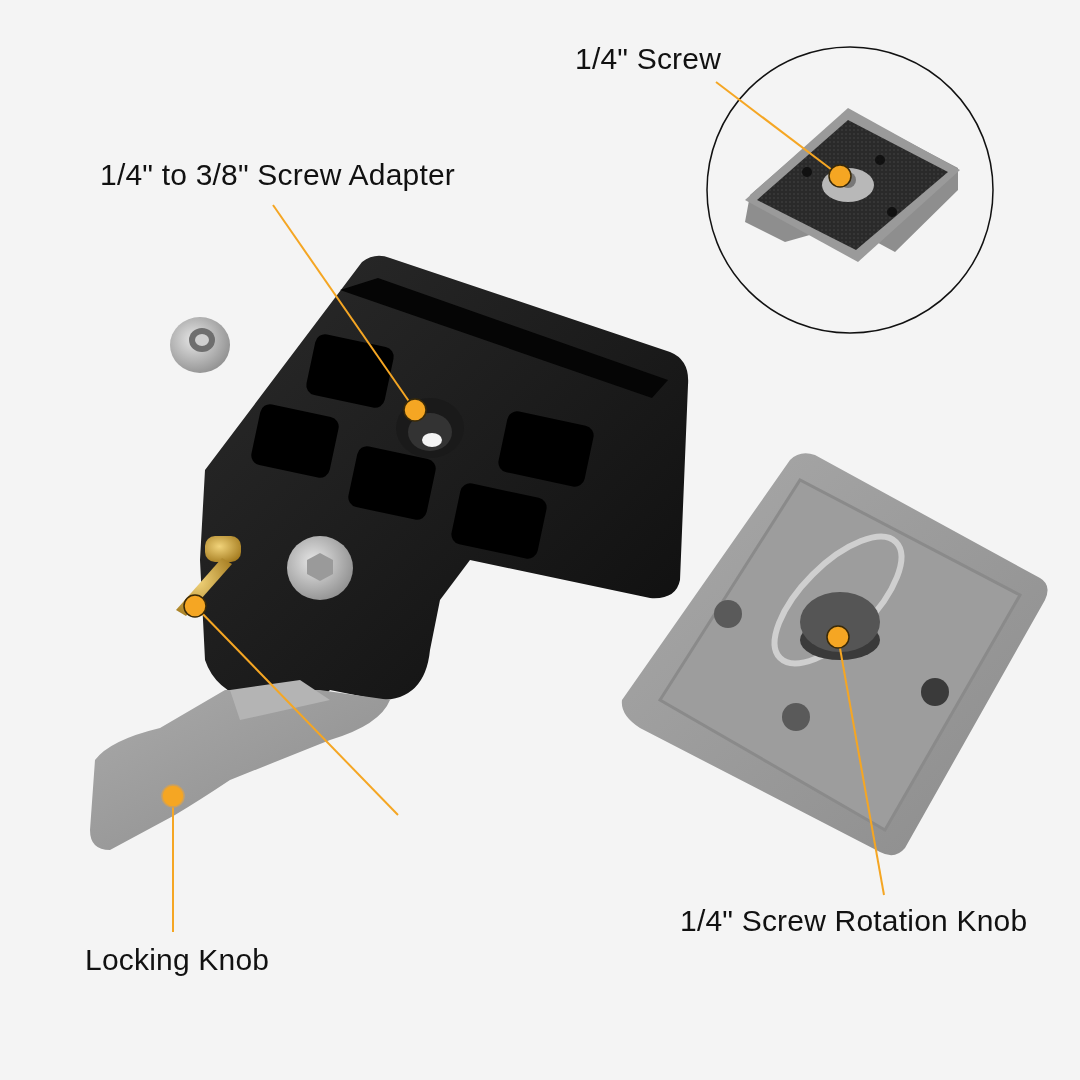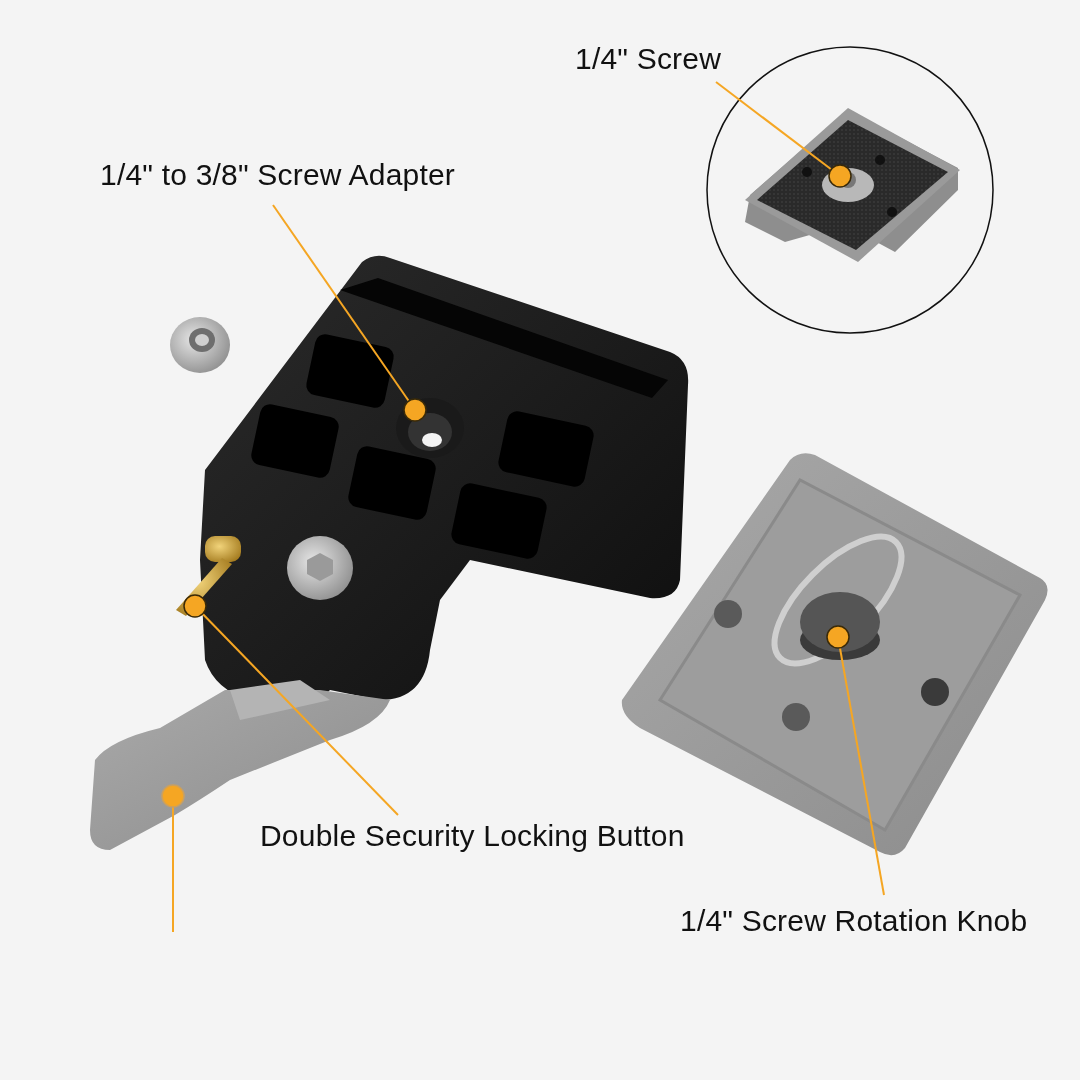--- a/index.html
+++ b/index.html
@@ -121,15 +121,15 @@
         <circle cx="173" cy="796" r="11" fill="#f5a623" stroke="#caa060" stroke-width="1.5"></circle>
       </g>
       <g>
         <circle cx="838" cy="637" r="11" fill="#f5a623" stroke="#3a2a08" stroke-width="1.5"></circle>
       </g>
     </g>
   </svg>
 
   <div class="label" style="left:575px; top:44px;">1/4" Screw</div>
   <div class="label" style="left:100px; top:160px;">1/4" to 3/8" Screw Adapter</div>
-  <div class="label" style="left:260px; top:821px;">Double Security Locking Button</div>
+  <div class="label" style="left:85px; top:945px;">Locking Knob</div>
   <div class="label" style="left:680px; top:906px;">1/4" Screw Rotation Knob</div>
 </div>
 
 </body></html>

